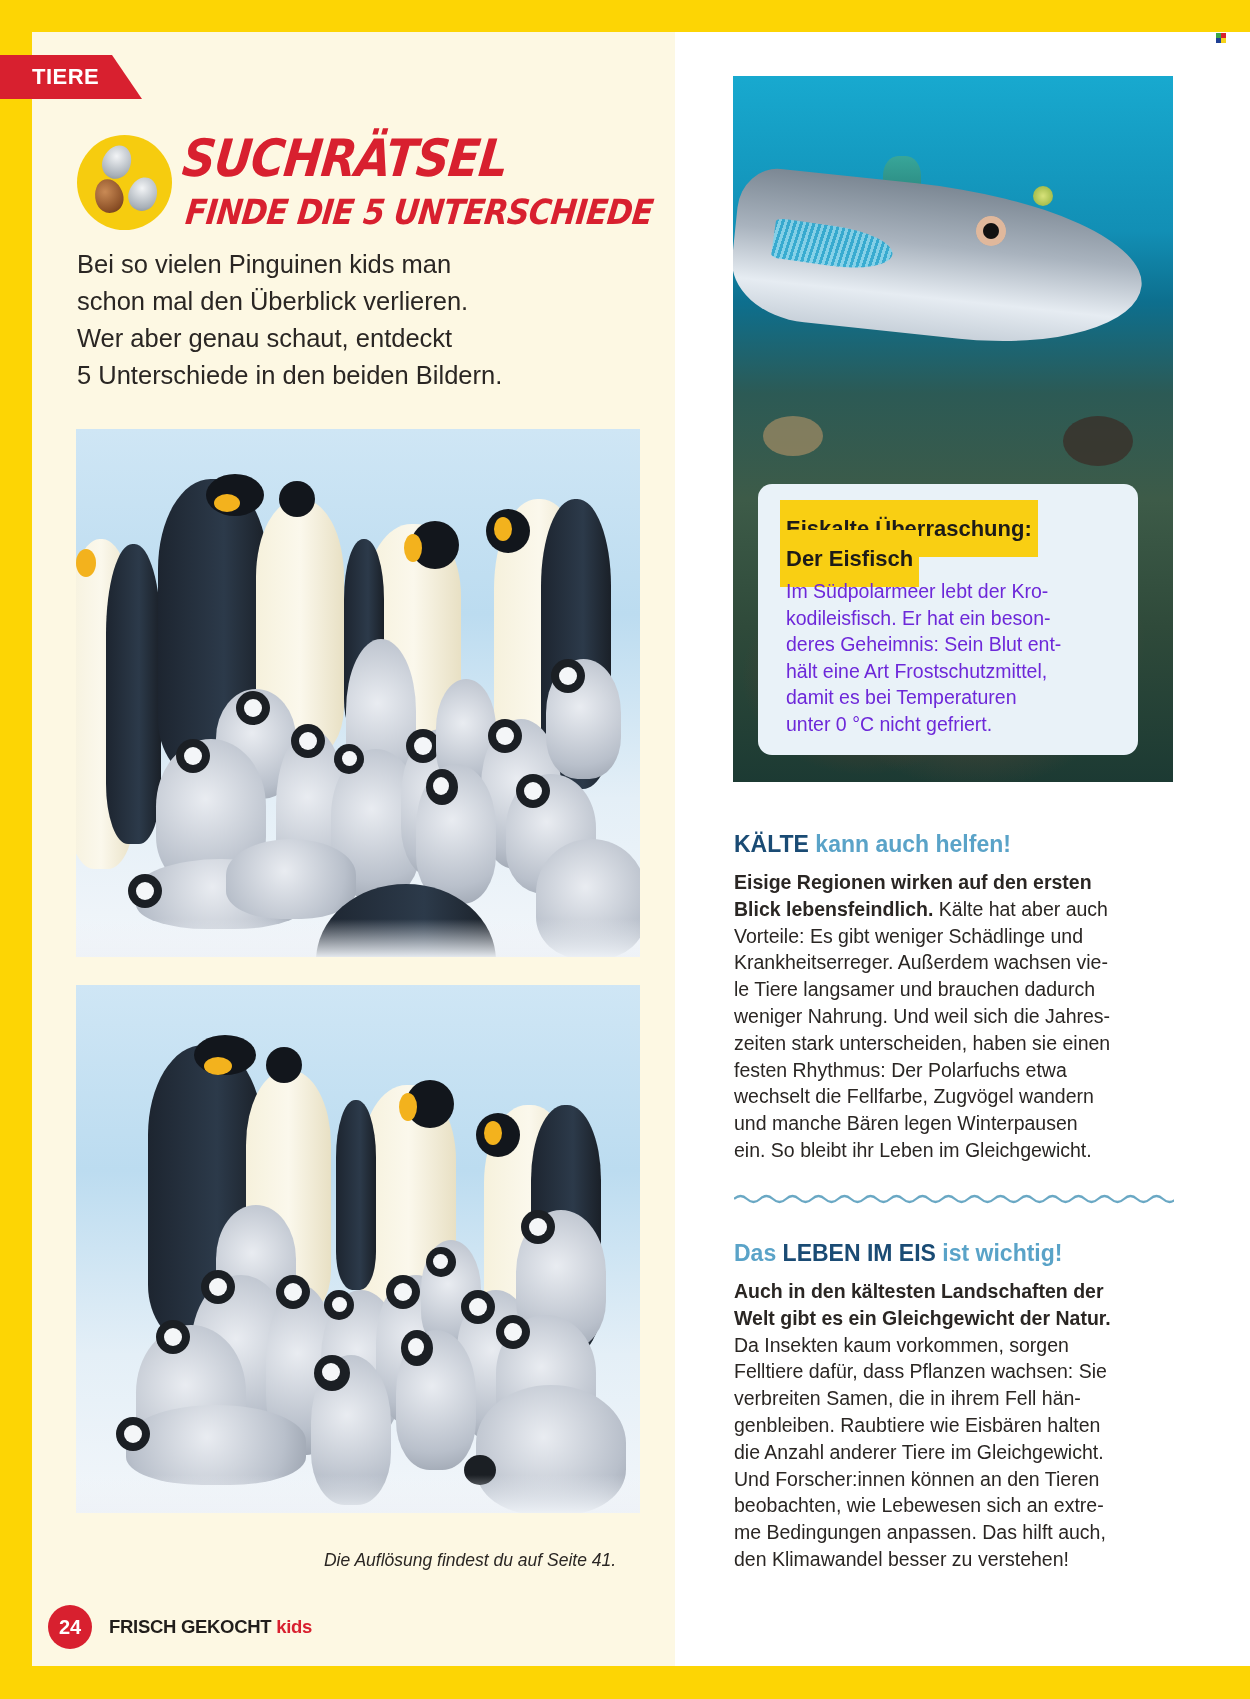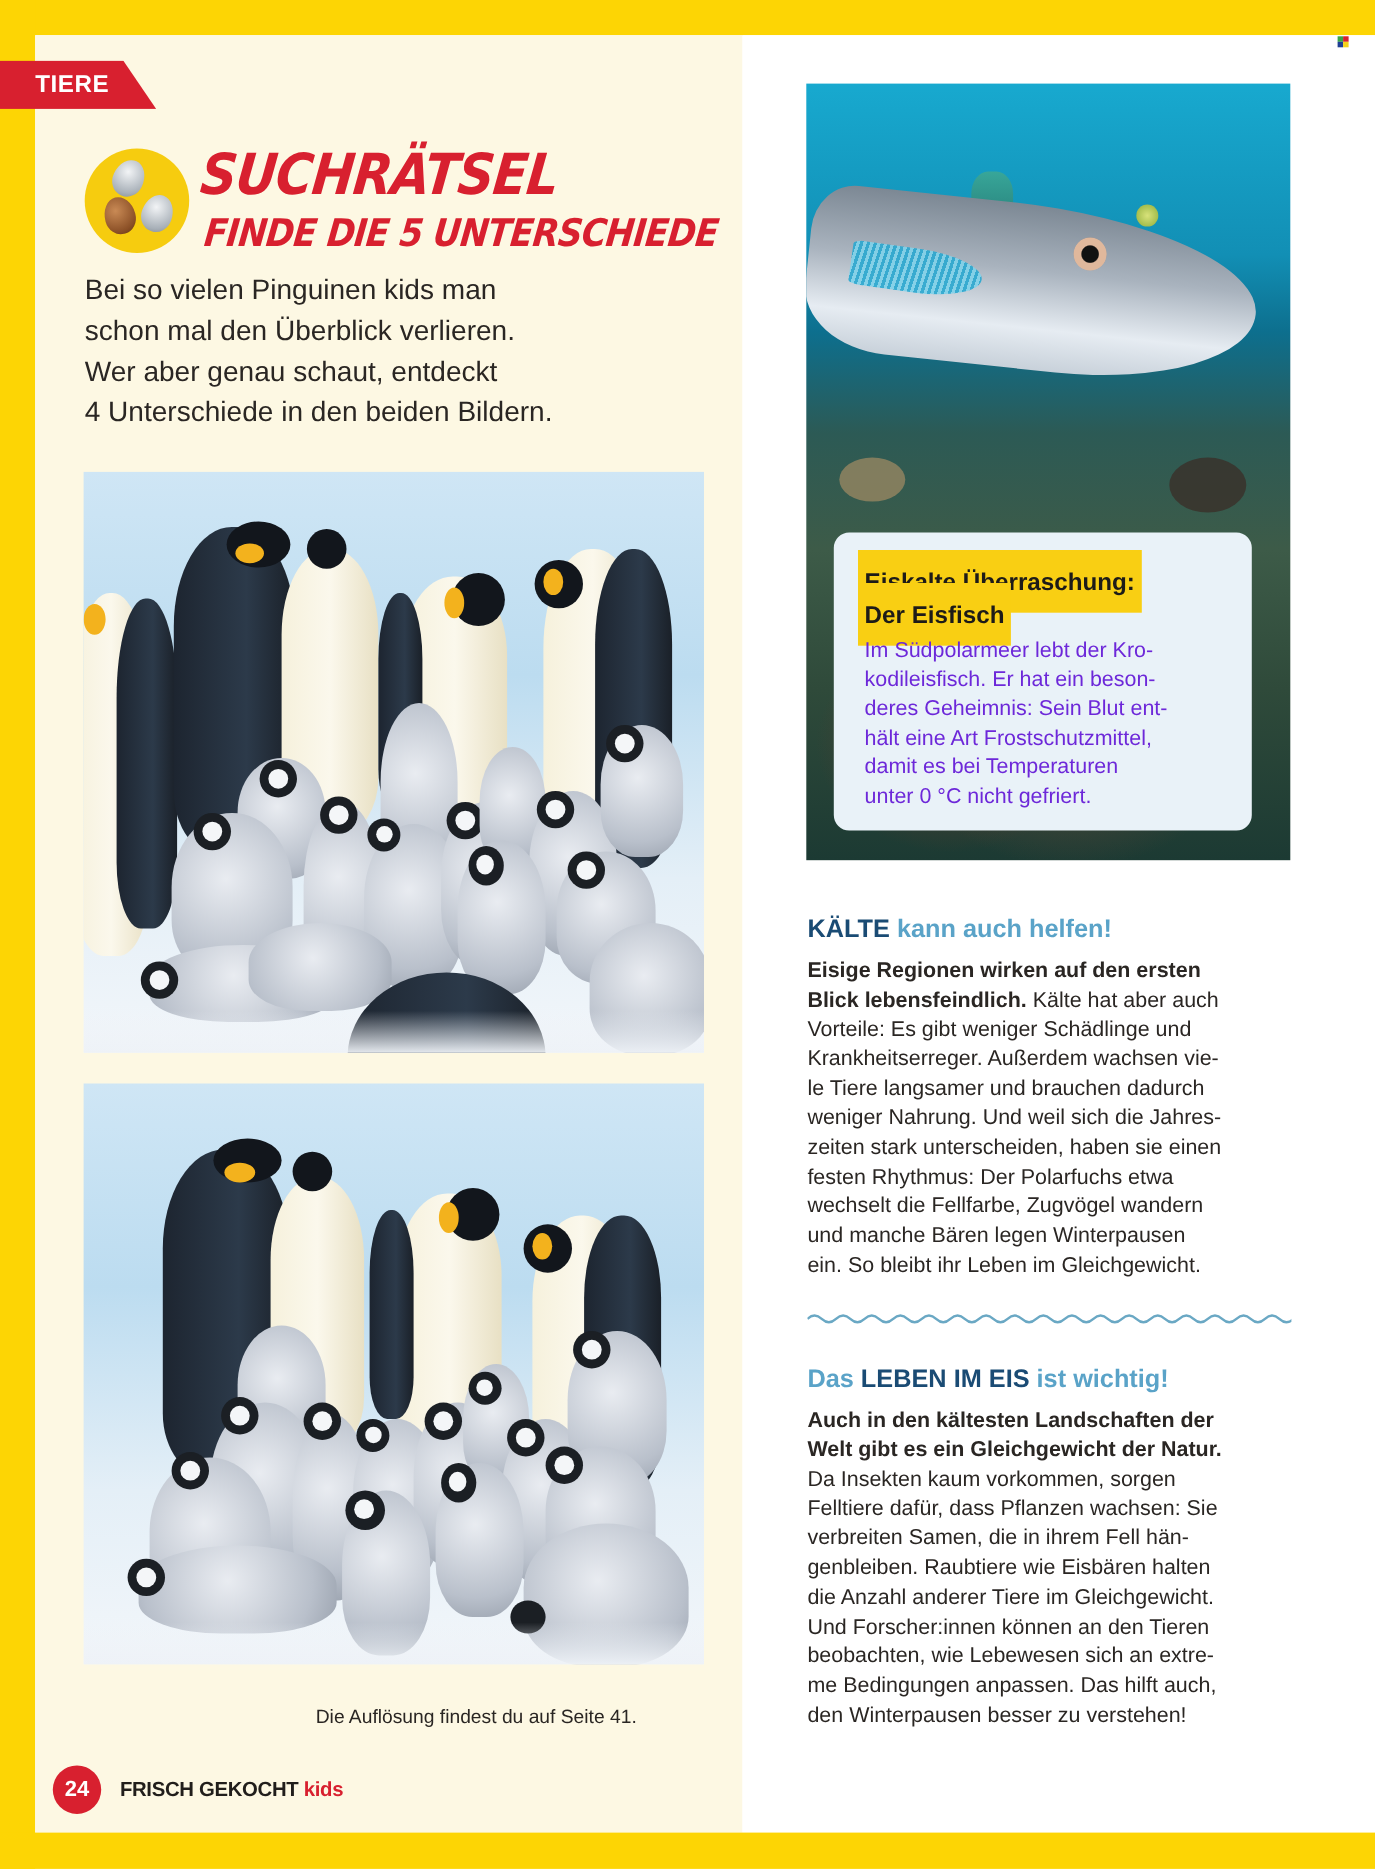--- a/index.html
+++ b/index.html
@@ -100,21 +100,21 @@
   }
   .c-dark { color: #1a4b74; }
   .c-light { color: #5aa3c8; }
 
   .body-text { position: absolute; left: 734px; width: 460px; font-size: 19.5px; line-height: 26.8px; color: #2a2623; }
   .body-text div { white-space: nowrap; }
   .body-text b { font-weight: 700; margin-top: 44px; }
 
   .wave { position: absolute; left: 734px; top: 1193px; width: 440px; height: 12px; }
 
-  .solution { position: absolute; left: 287px; top: 1550px; width: 340px; text-align: left; font-size: 17.5px; color: #2a2623; }
+  .solution { position: absolute; left: 300px; top: 1550px; width: 340px; text-align: center; font-style: italic; font-size: 17.5px; color: #2a2623; }
 
   .page-num {
     position: absolute; left: 48px; top: 1605px; width: 44px; height: 44px; border-radius: 50%;
     background: #d8202f; color: #fff; font-weight: 700; font-size: 20px;
     display: flex; align-items: center; justify-content: center;
   }
   .brand { position: absolute; left: 109px; top: 1616px; font-weight: 700; font-size: 18.5px; color: #211e1b; letter-spacing: -0.3px; white-space: nowrap; }
   .brand .kids { color: #d8202f; }
 </style>
 </head>
@@ -142,21 +142,21 @@
   <div class="nut brown"></div>
   <div class="nut silver2"></div>
 </div>
 <div class="title-main">SUCHRÄTSEL</div>
 <div class="title-sub">FINDE DIE 5 UNTERSCHIEDE</div>
 
 <div class="intro">
   <div>Bei so vielen Pinguinen kids man</div>
   <div>schon mal den Überblick verlieren.</div>
   <div>Wer aber genau schaut, entdeckt</div>
-  <div>4 Unterschiede in den beiden Bildern.</div>
+  <div>5 Unterschiede in den beiden Bildern.</div>
 </div>
 
 <div class="photo penguins" style="left:76px; top:429px; width:564px; height:528px;" title="Emperor penguins with chicks (original)">
 
   <div class="p-adult p-belly" style="left:-10px; top:110px; width:70px; height:330px;"></div>
   <div class="p-adult p-dark" style="left:30px; top:115px; width:55px; height:300px;"></div>
   <div class="p-cheek" style="left:0px; top:120px; width:20px; height:28px;"></div>
 
   <div class="p-adult p-dark" style="left:82px; top:50px; width:110px; height:300px;"></div>
   <div class="p-head" style="left:130px; top:45px; width:58px; height:42px;"></div>
@@ -332,21 +332,21 @@
   <div><b>Auch in den kältesten Landschaften der</b></div>
   <div><b>Welt gibt es ein Gleichgewicht der Natur.</b></div>
   <div><span>Da Insekten kaum vorkommen, sorgen</span></div>
   <div><span>Felltiere dafür, dass Pflanzen wachsen: Sie</span></div>
   <div><span>verbreiten Samen, die in ihrem Fell hän-</span></div>
   <div><span>genbleiben. Raubtiere wie Eisbären halten</span></div>
   <div><span>die Anzahl anderer Tiere im Gleichgewicht.</span></div>
   <div><span>Und Forscher:innen können an den Tieren</span></div>
   <div><span>beobachten, wie Lebewesen sich an extre-</span></div>
   <div><span>me Bedingungen anpassen. Das hilft auch,</span></div>
-  <div><span>den Winterpausen besser zu verstehen!</span></div>
+  <div><span>den Klimawandel besser zu verstehen!</span></div>
 </div>
 
 <div class="page-num">
   <span>24</span>
 </div>
 <div class="brand">
   <span>FRISCH GEKOCHT</span>
   <span class="kids">kids</span>
 </div>
 

